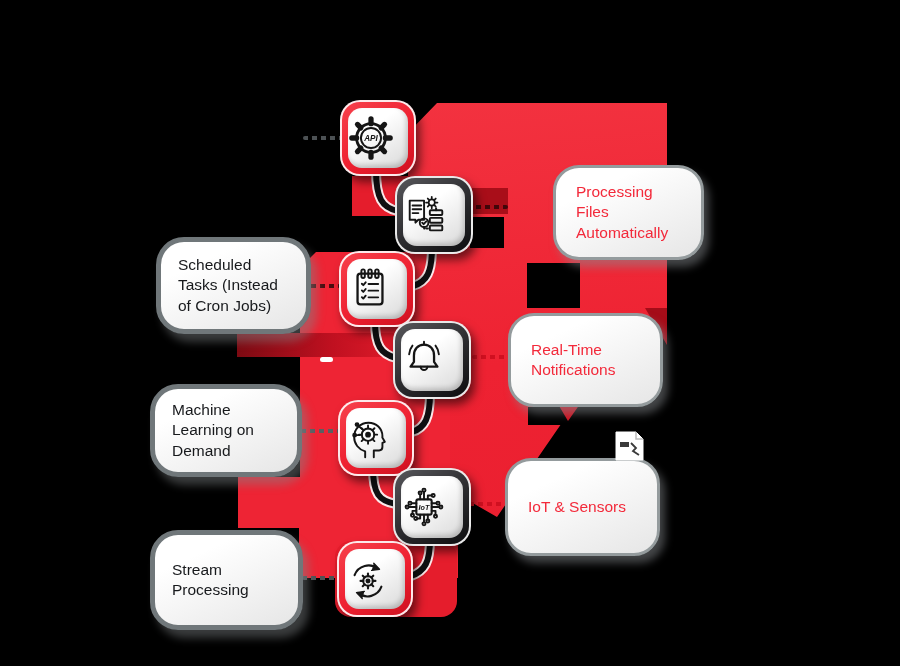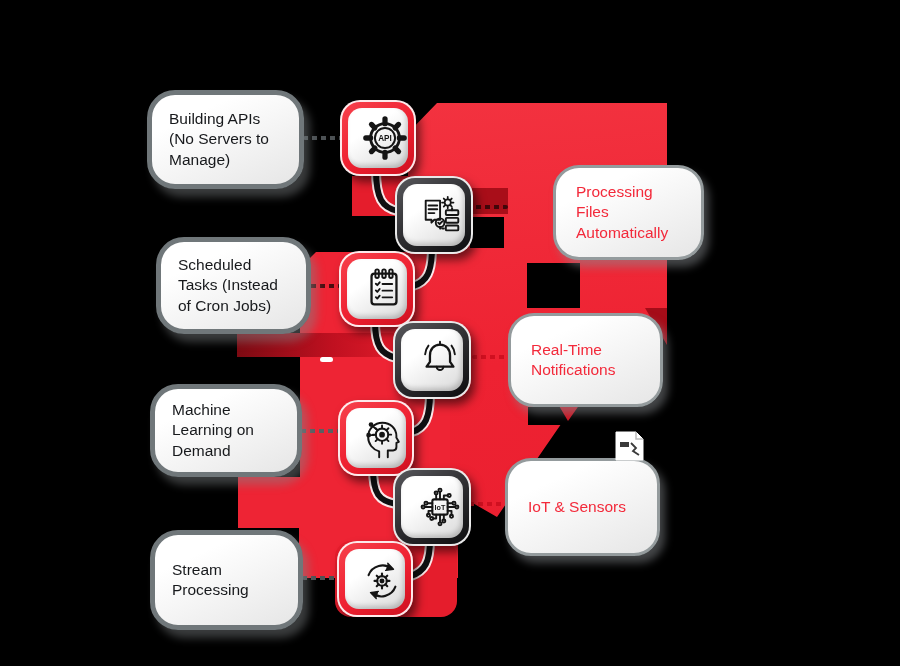--- a/index.html
+++ b/index.html
@@ -47,22 +47,22 @@
   .d6{left:469px;top:502px;width:36px;}
   .d7{left:302px;top:576px;width:35px;}
 
   
   .card{border-radius:20px;border:2px solid rgba(255,255,255,.9);
     box-shadow:4px 6px 10px rgba(0,0,0,.55);}
   .card.red {background:linear-gradient(145deg,#f7414c 0%,#ee2030 55%,#cf1120 100%);}
   .card.dark{background:linear-gradient(145deg,#57575b 0%,#2a2a2d 55%,#0e0e10 100%);}
   .card .inner{position:absolute;left:6px;top:6px;right:6px;bottom:6px;border-radius:14px;
     background:linear-gradient(145deg,#ffffff 35%,#d9d9d9 100%);
-    display:flex;align-items:center;justify-content:flex-end;
-    box-shadow:inset -2px -3px 5px rgba(0,0,0,.18);}
+    display:flex;align-items:center;justify-content:flex-start;
+    box-shadow:inset -2px -3px 5px rgba(0,0,0,.18);font-style:italic;}
   .ic-api   {left:340px;top:100px;width:72px;height:72px;}
   .ic-doc   {left:395px;top:176px;width:74px;height:74px;}
   .ic-clip  {left:339px;top:251px;width:72px;height:72px;}
   .ic-bell  {left:393px;top:321px;width:74px;height:74px;}
   .ic-head  {left:338px;top:400px;width:72px;height:72px;}
   .ic-iot   {left:393px;top:468px;width:74px;height:74px;}
   .ic-stream{left:337px;top:541px;width:72px;height:72px;}
   .icon-svg{stroke:#151515;fill:none;stroke-width:2;stroke-linecap:round;stroke-linejoin:round;}
   .icon-svg text{stroke:none;fill:#151515;font-family:"Liberation Sans",sans-serif;font-weight:bold;}
 
@@ -283,23 +283,20 @@
         <circle cx="24" cy="26" r="5" stroke-width="2.2"></circle>
         <circle cx="24" cy="26" r="1.6" fill="#151515"></circle>
         <path d="M10 20 A15.5 15.5 0 0 1 34.5 13.5" stroke-width="2.2"></path>
         <path d="M30 7.5 L36 13.8 L27.8 15" fill="#151515" stroke-width="1.4"></path>
         <path d="M38 32 A15.5 15.5 0 0 1 13.5 38.5" stroke-width="2.2"></path>
         <path d="M18 44.5 L12 38.2 L20.2 37" fill="#151515" stroke-width="1.4"></path>
       </svg>
     </div>
   </div>
 
-  <div class="abs lbox lb1">
-    <span>Building APIs (No Servers to Manage)</span>
-  </div>
   <div class="abs lbox lb2">
     <span>Scheduled Tasks (Instead of Cron Jobs)</span>
   </div>
   <div class="abs lbox lb3">
     <span>Machine Learning on Demand</span>
   </div>
   <div class="abs lbox lb4">
     <span>Stream Processing</span>
   </div>
 

